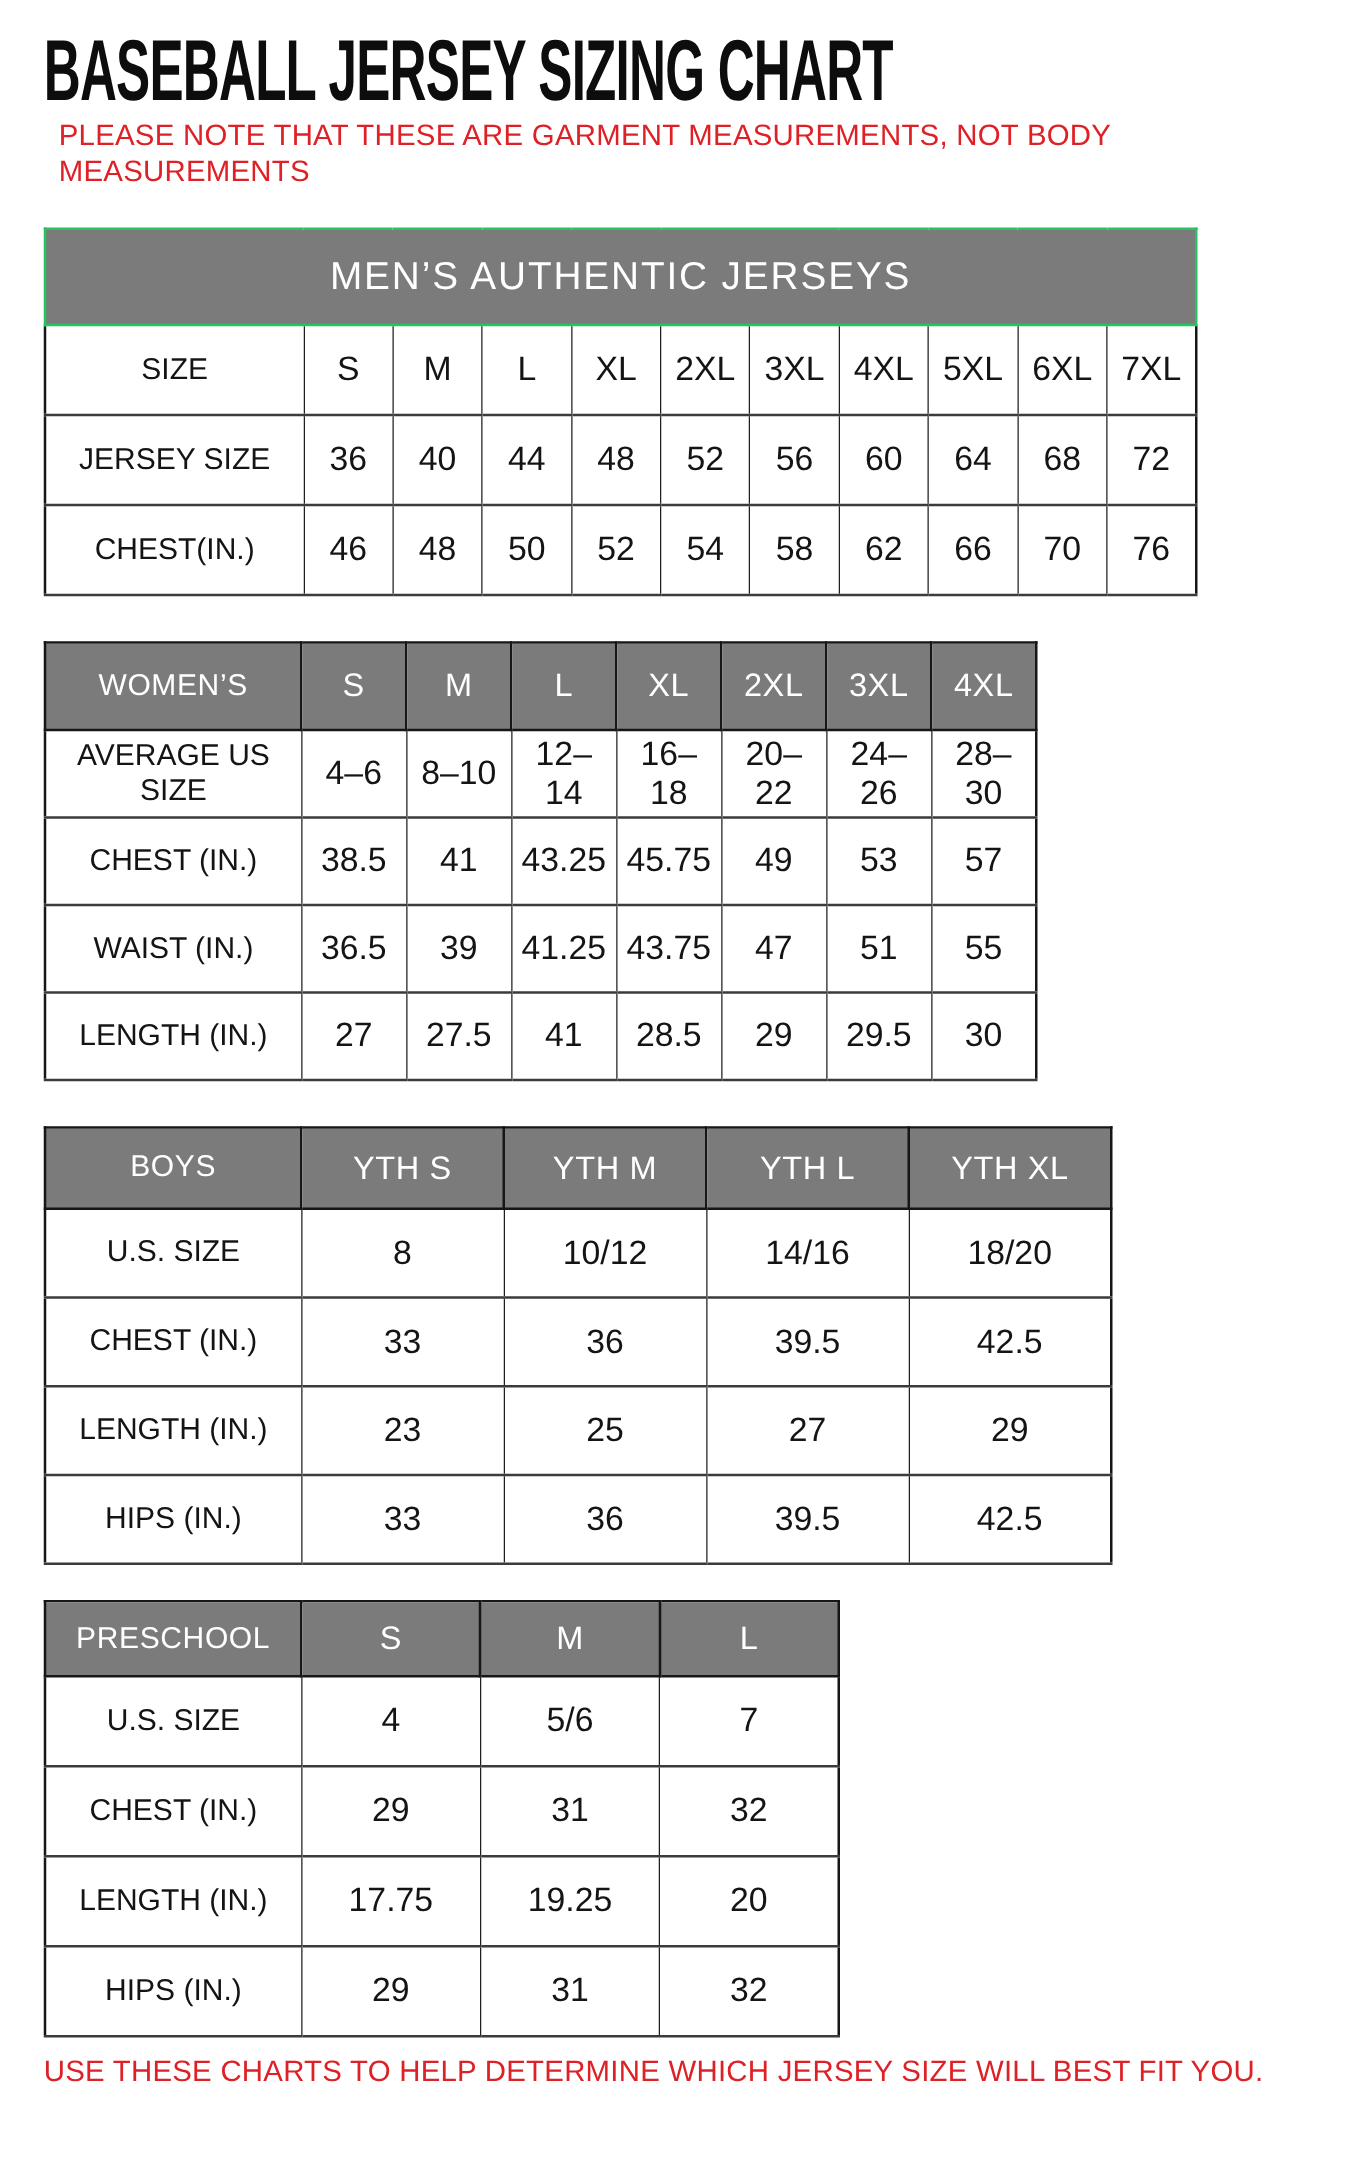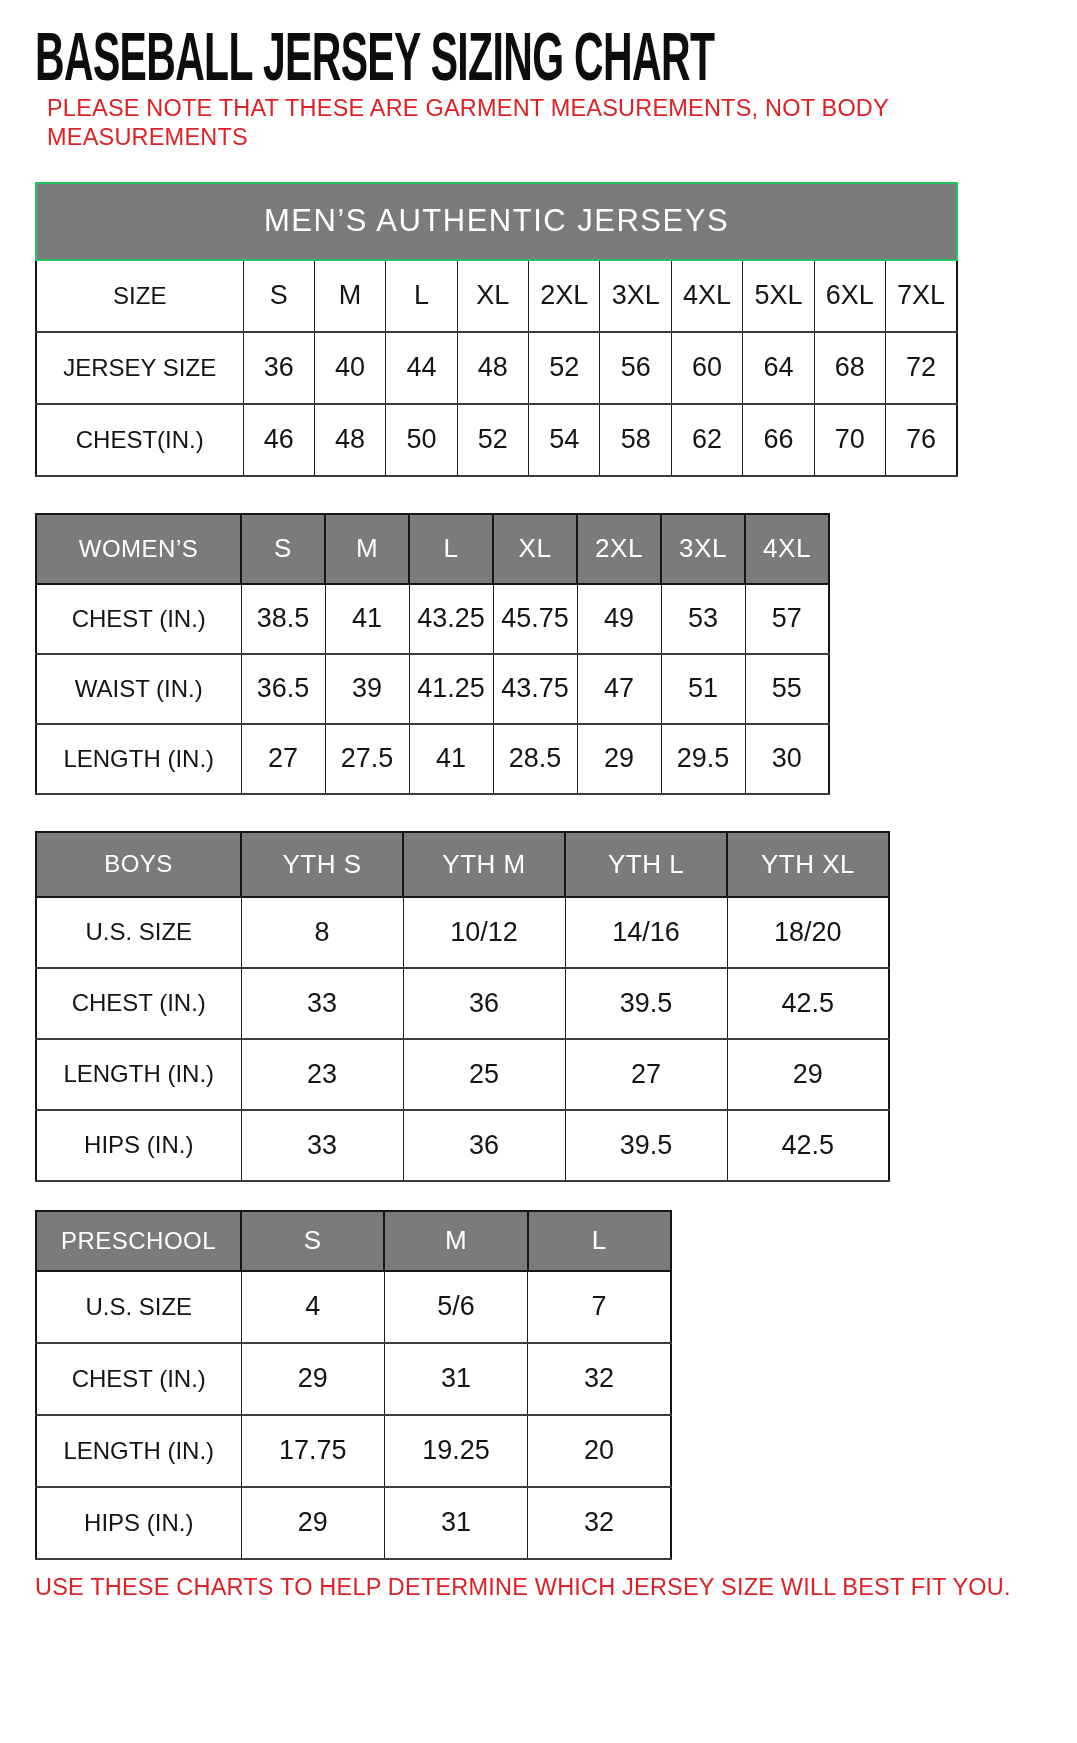--- a/index.html
+++ b/index.html
@@ -156,20 +156,30 @@
           <th class="row-label">WOMEN’S</th>
           <th>S</th>
           <th>M</th>
           <th>L</th>
           <th>XL</th>
           <th>2XL</th>
           <th>3XL</th>
           <th>4XL</th>
         </tr>
         <tr>
+          <td class="row-label">AVERAGE US SIZE</td>
+          <td>4–6</td>
+          <td>8–10</td>
+          <td>12–14</td>
+          <td>16–18</td>
+          <td>20–22</td>
+          <td>24–26</td>
+          <td>28–30</td>
+        </tr>
+        <tr>
           <td class="row-label">CHEST (IN.)</td>
           <td>38.5</td>
           <td>41</td>
           <td>43.25</td>
           <td>45.75</td>
           <td>49</td>
           <td>53</td>
           <td>57</td>
         </tr>
         <tr>

